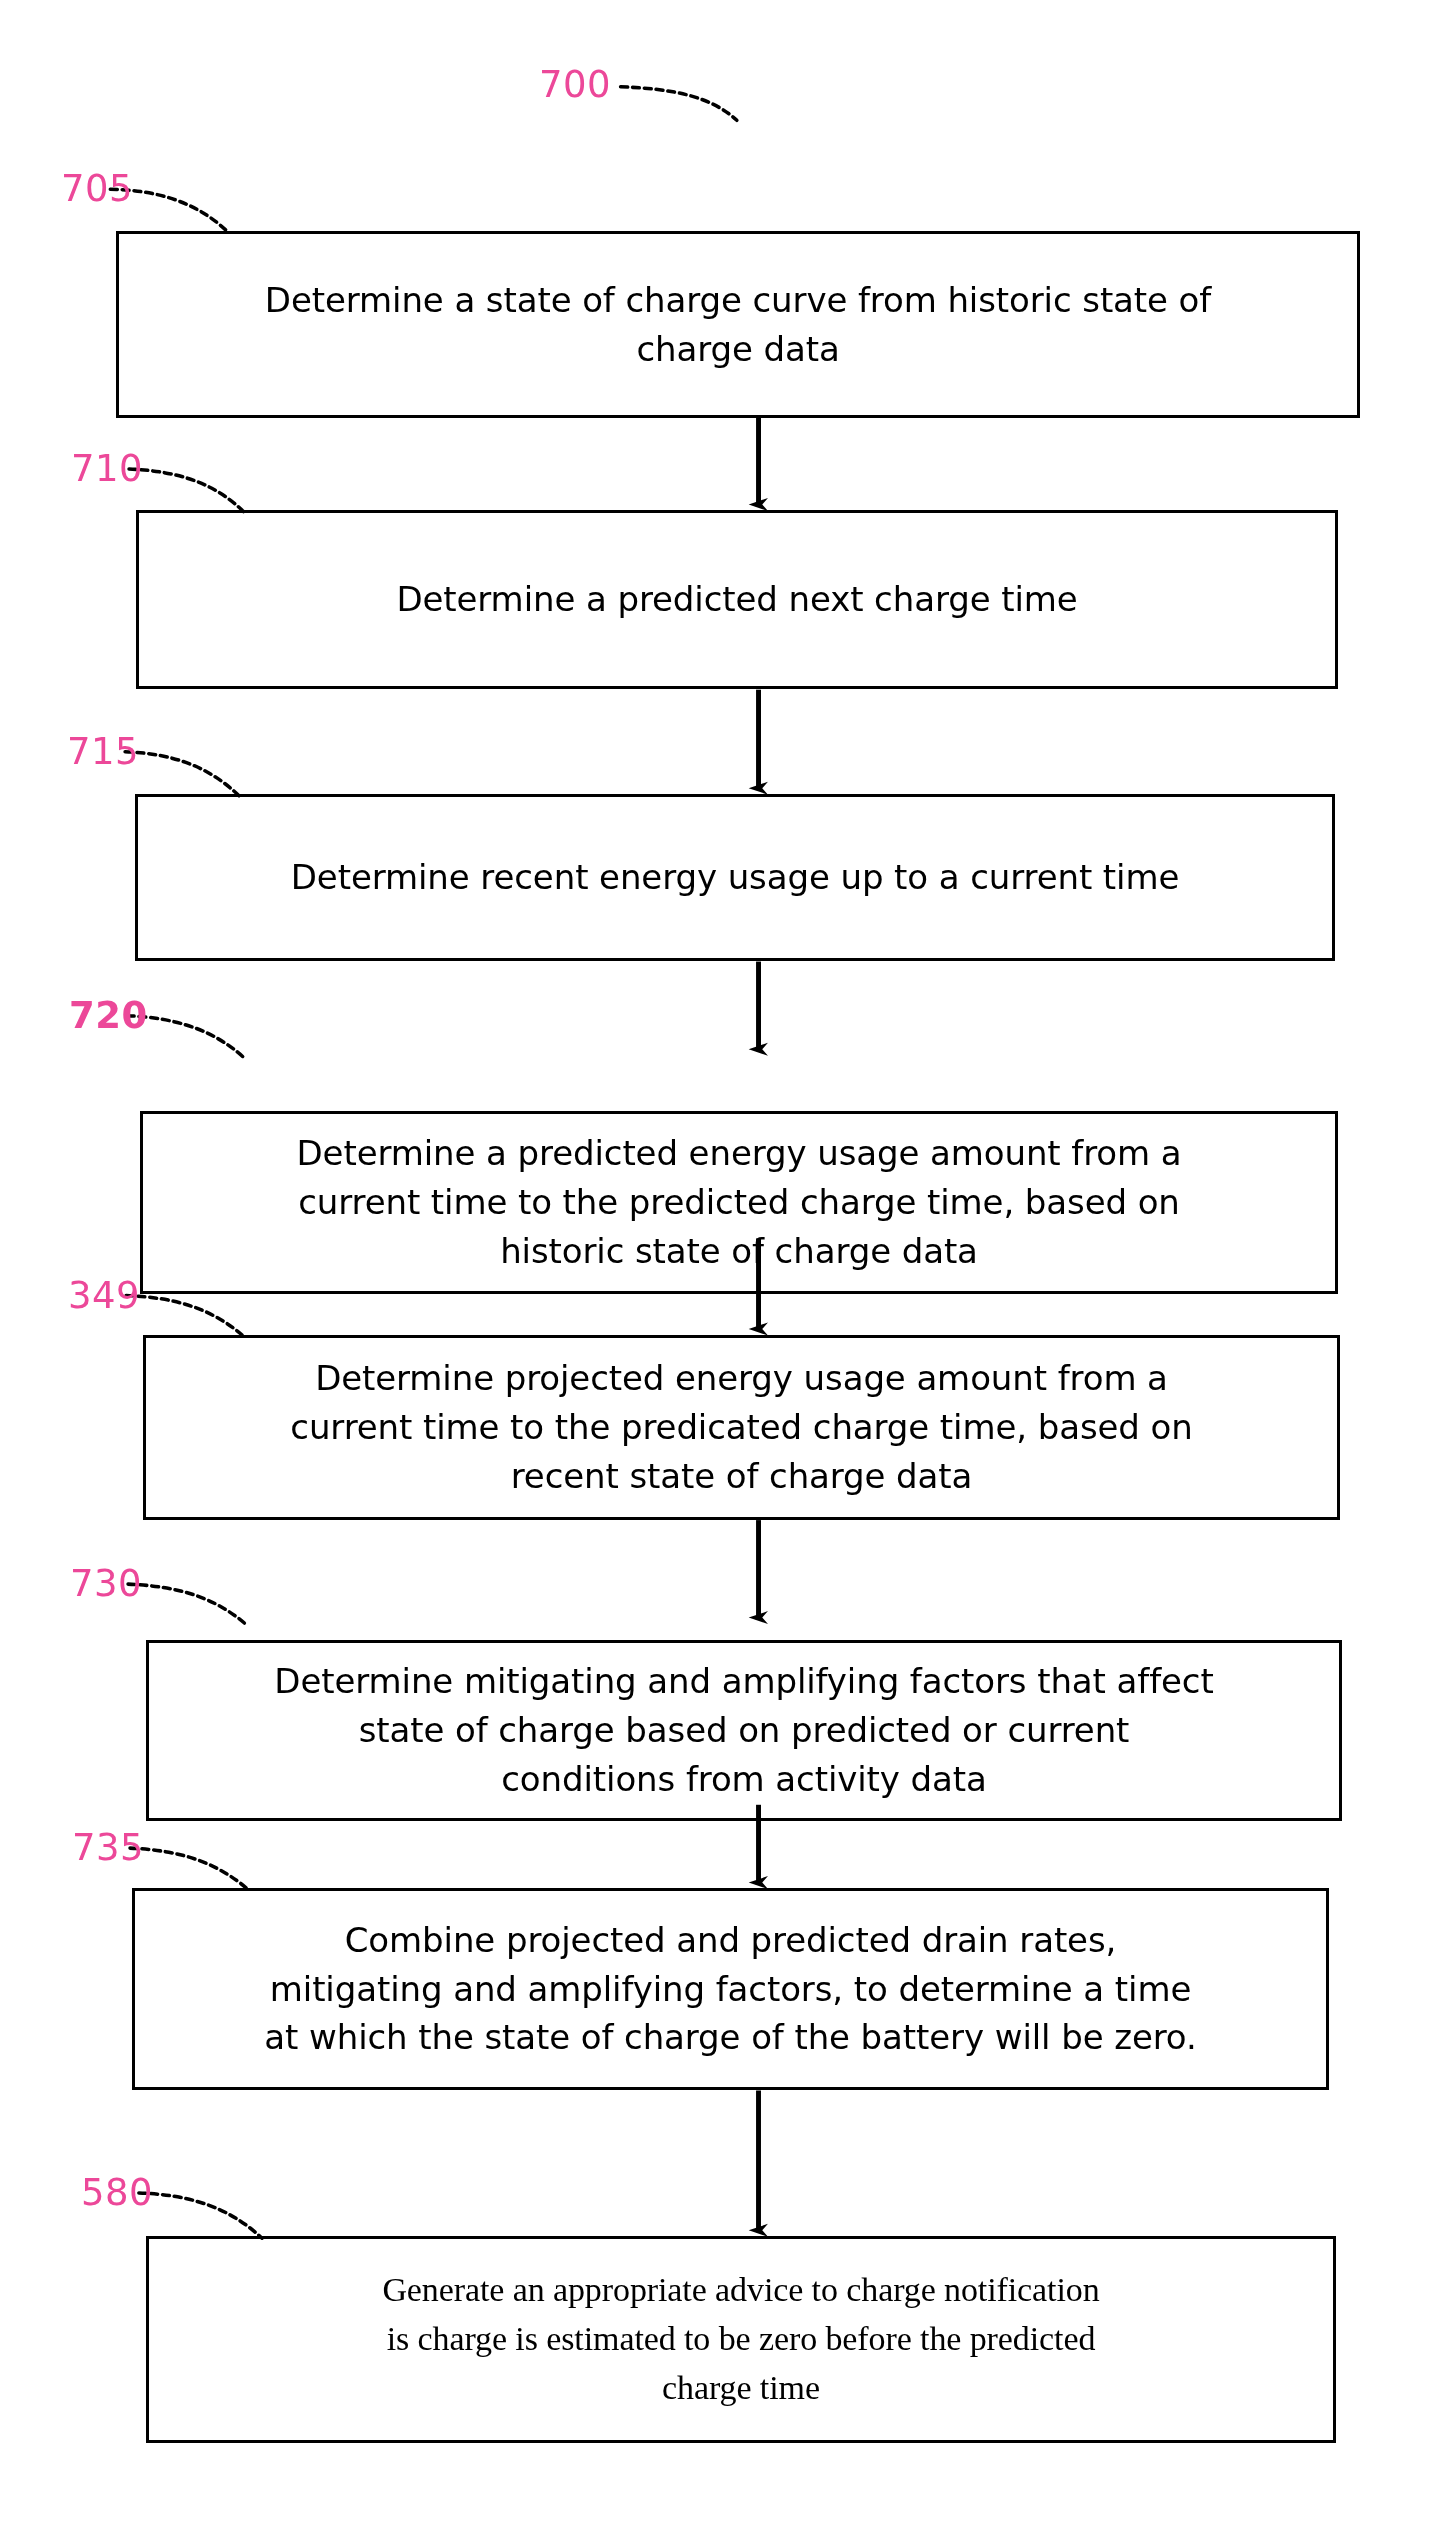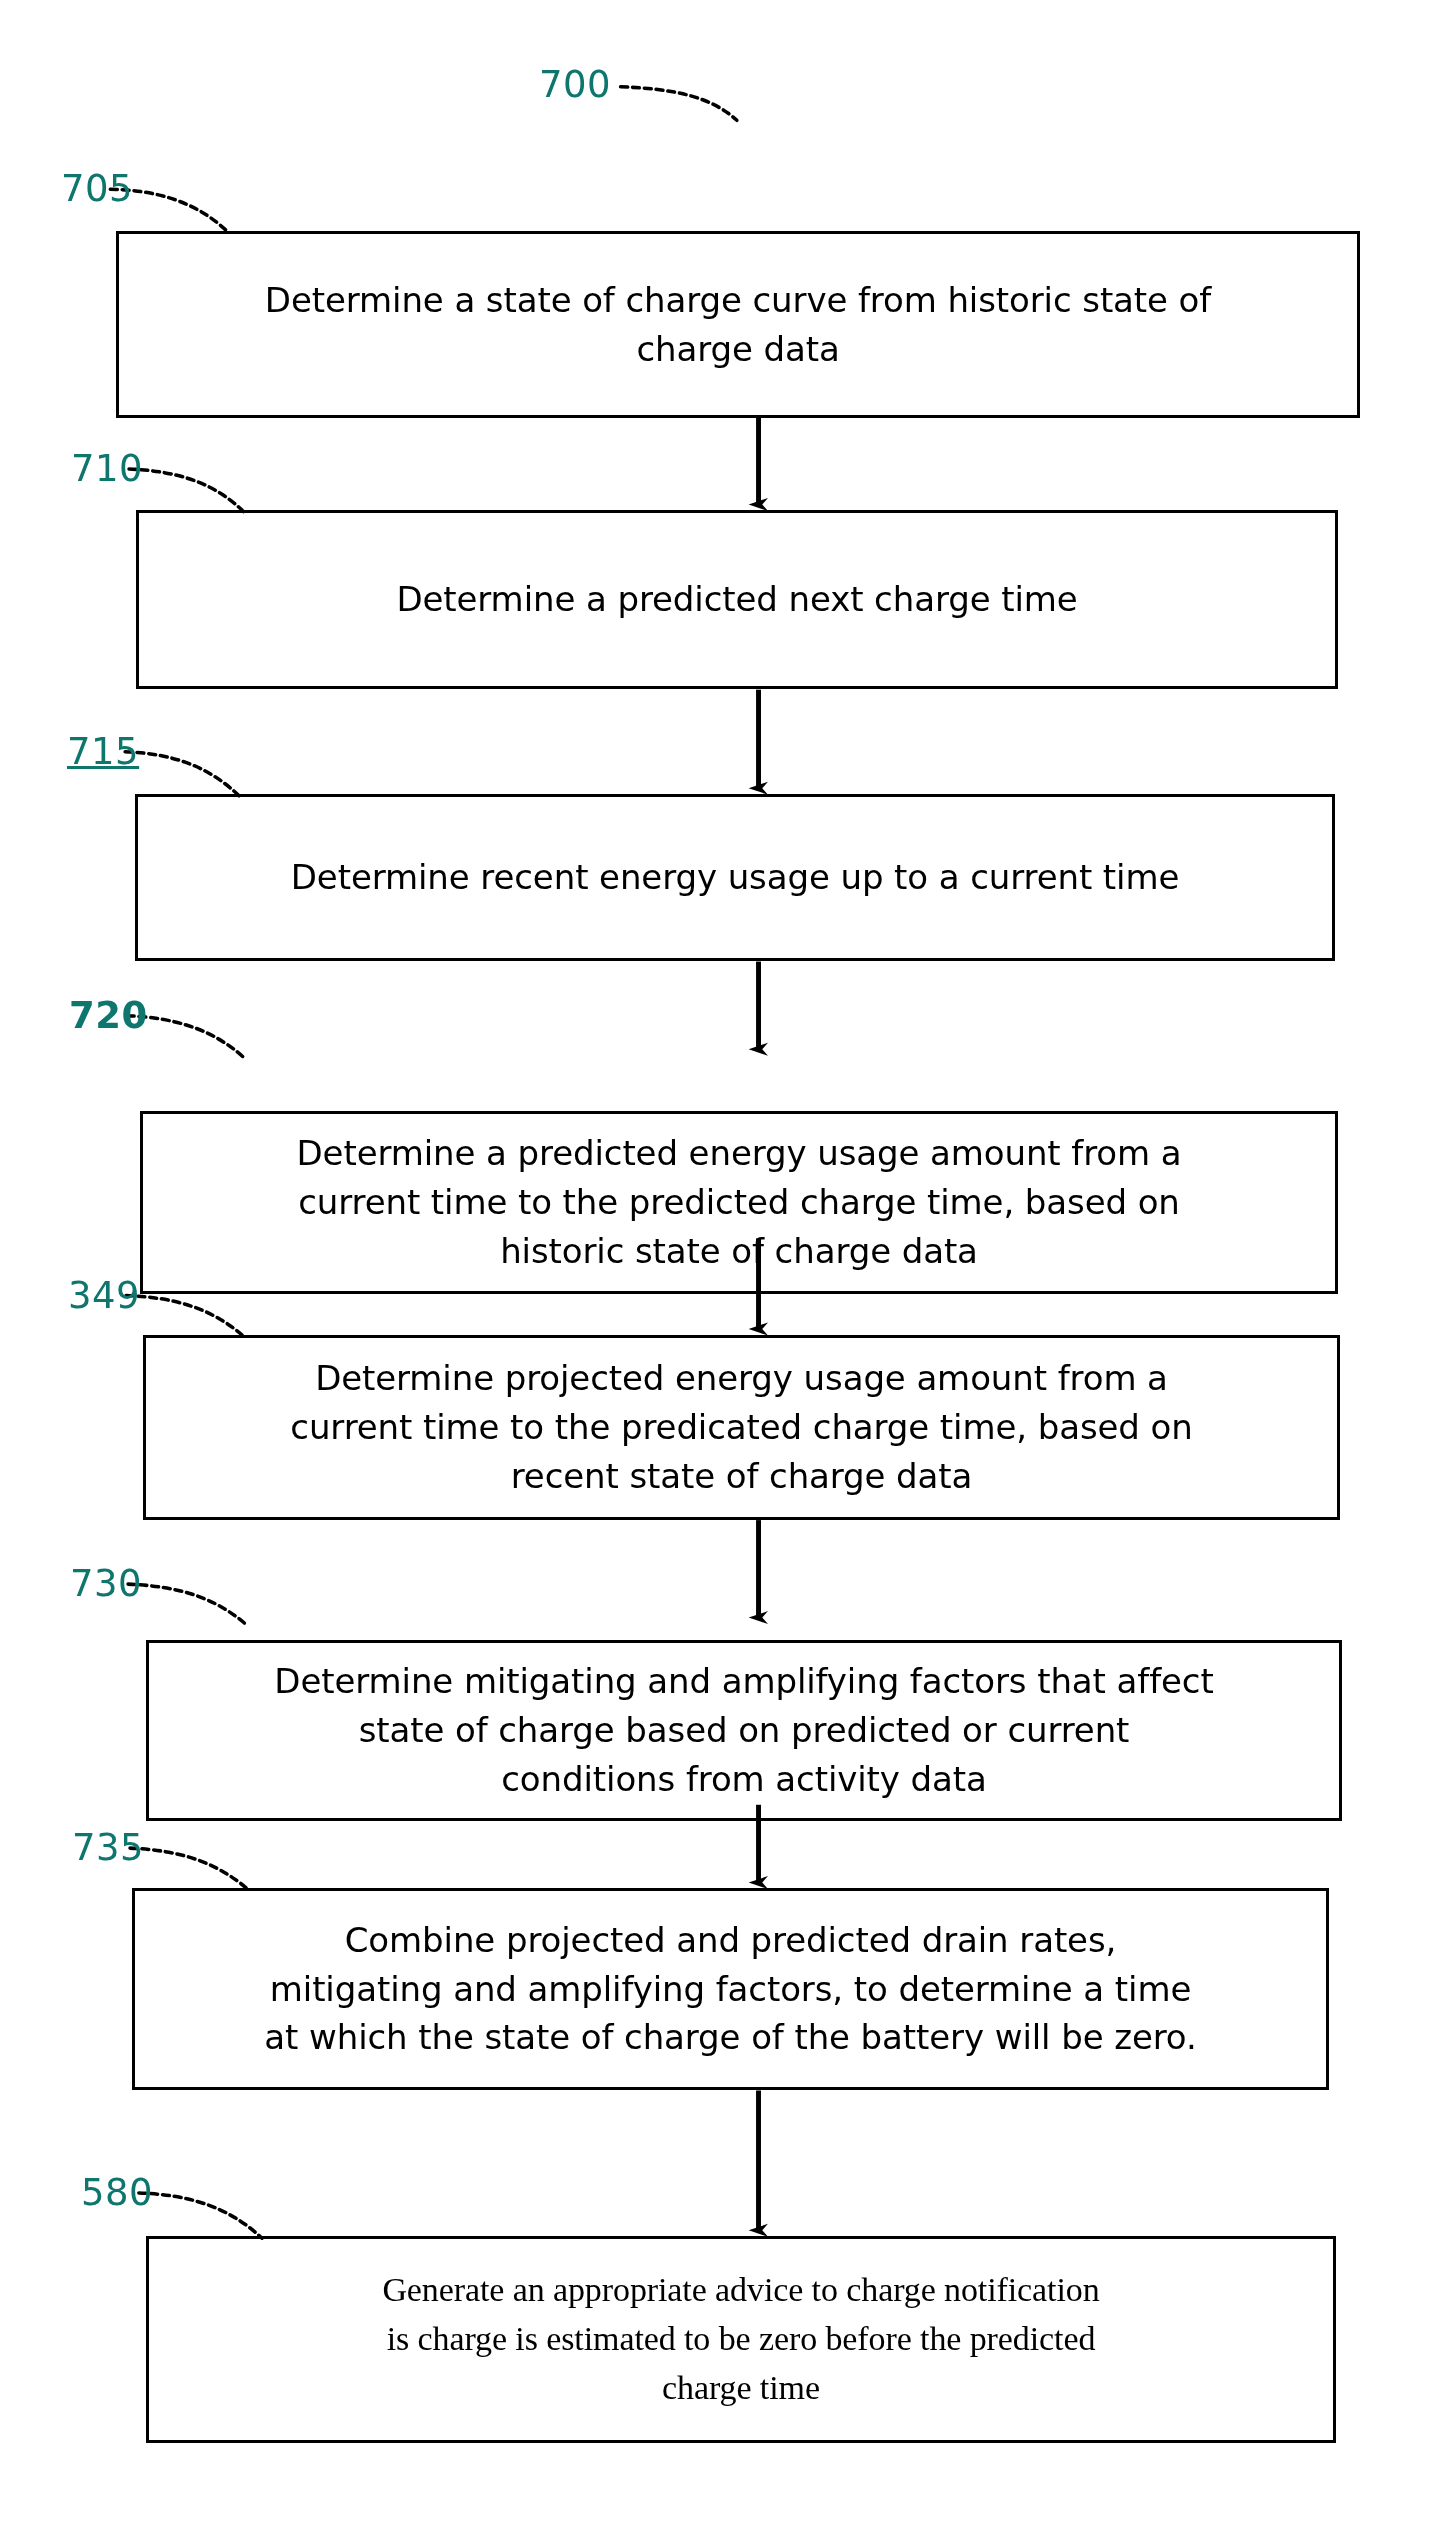--- a/index.html
+++ b/index.html
@@ -36,21 +36,21 @@
     line-height: 1.44;
     letter-spacing: -0.1px;
     white-space: pre-line;
     color: #000000;
   }
   
   .ref {
     position: absolute;
     font-size: 37px;
     line-height: 1;
-    color: #0f766e;
+    color: #ec4899;
     letter-spacing: 0.5px;
     z-index: 6;
     white-space: nowrap;
   }
   
   #overlay {
     position: absolute;
     left: 0;
     top: 0;
     width: 1453px;
@@ -121,21 +121,21 @@
     </g>
     <g>
       <line x1="770" y1="2122" x2="770" y2="2264" stroke="#000000" stroke-width="5" marker-end="url(#ptarrow)"></line>
     </g>
   </svg>
 
   <div class="ref" style="left:539px; top:66px;">700</div>
 
   <div class="ref" style="left:61px; top:170px;">705</div>
   <div class="ref" style="left:71px; top:450px;">710</div>
-  <div class="ref" style="left:67px; top:733px;text-decoration:underline;">715</div>
+  <div class="ref" style="left:67px; top:733px;">715</div>
   <div class="ref" style="left:69px; top:997px;font-weight:bold;">720</div>
   <div class="ref" style="left:68px; top:1277px;">349</div>
   <div class="ref" style="left:70px; top:1565px;">730</div>
   <div class="ref" style="left:72px; top:1829px;">735</div>
   <div class="ref" style="left:81px; top:2174px;">580</div>
 
   <div class="box" style="left:116px; top:231px; width:1244px; height:187px;">
     <span class="box-text">Determine a state of charge curve from historic state of
 charge data</span>
   </div>

